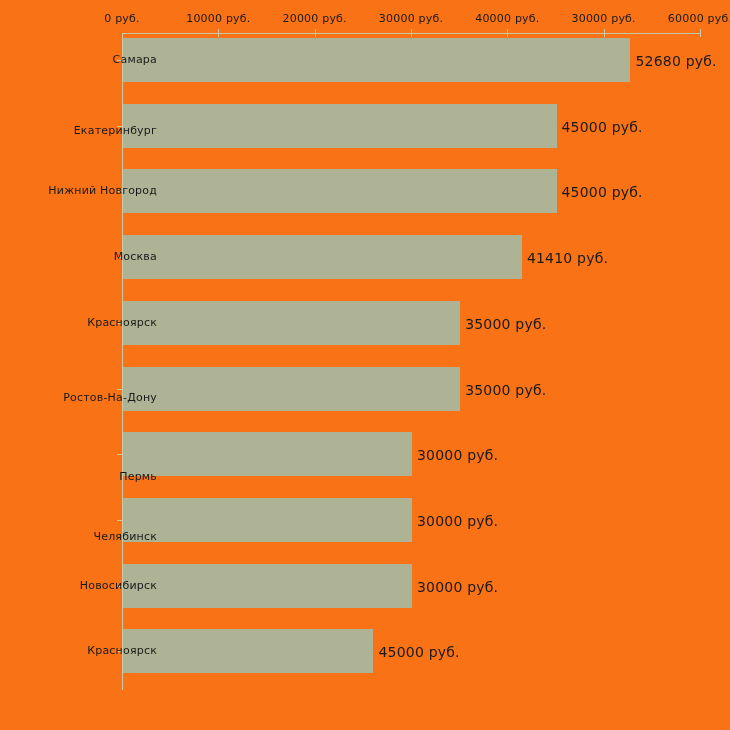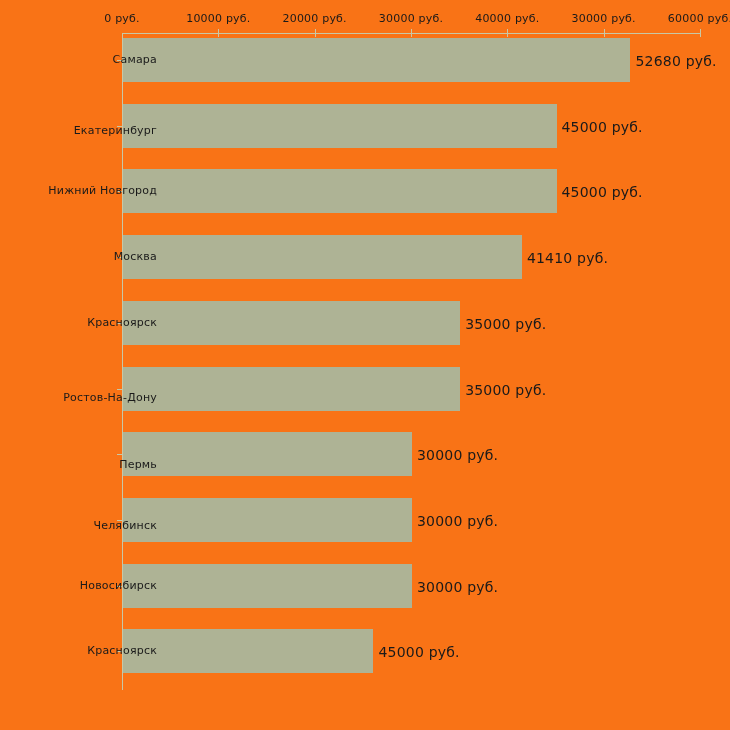--- a/index.html
+++ b/index.html
@@ -129,25 +129,25 @@
       <div class="bar" title="Волгоград: 35000 руб." style="top: 300.8px; width: 337.167px; background: rgb(174, 179, 149);"></div>
       <div class="cat-tick" style="top: 323px;"></div>
       <div class="cat-label" style="top: 315.8px;">Красноярск</div>
       <div class="bar-value" style="left: 465.167px; top: 315.8px;">35000 руб.</div>
       <div class="bar" title="Ростов-На-Дону: 35000 руб." style="top: 366.5px; width: 337.167px; background: rgb(174, 179, 149);"></div>
       <div class="cat-tick" style="top: 389px;"></div>
       <div class="cat-label" style="top: 391px;">Ростов-На-Дону</div>
       <div class="bar-value" style="left: 465.167px; top: 381.5px;">35000 руб.</div>
       <div class="bar" title="Пермь: 30000 руб." style="top: 432.2px; width: 289px; background: rgb(174, 179, 149);"></div>
       <div class="cat-tick" style="top: 454px;"></div>
-      <div class="cat-label" style="top: 458px;">Пермь</div>
+      <div class="cat-label" style="top: 470px;">Пермь</div>
       <div class="bar-value" style="left: 417px; top: 447.2px;">30000 руб.</div>
       <div class="bar" title="Челябинск: 30000 руб." style="top: 497.9px; width: 289px; background: rgb(174, 179, 149);"></div>
       <div class="cat-tick" style="top: 520px;"></div>
-      <div class="cat-label" style="top: 519px; margin-left: 16px;">Челябинск</div>
+      <div class="cat-label" style="top: 530px; margin-left: 16px;">Челябинск</div>
       <div class="bar-value" style="left: 417px; top: 512.9px;">30000 руб.</div>
       <div class="bar" title="Новосибирск: 30000 руб." style="top: 563.6px; width: 289px; background: rgb(174, 179, 149);"></div>
       <div class="cat-tick" style="top: 586px;"></div>
       <div class="cat-label" style="top: 578.6px;">Новосибирск</div>
       <div class="bar-value" style="left: 417px; top: 578.6px;">30000 руб.</div>
       <div class="bar" title="Красноярск: 26000 руб." style="top: 629.3px; width: 250.467px; background: rgb(174, 179, 149);"></div>
       <div class="cat-tick" style="top: 651px;"></div>
       <div class="cat-label" style="top: 644.3px;">Красноярск</div>
       <div class="bar-value" style="left: 378.467px; top: 644.3px;">45000 руб.</div>
     </div>

